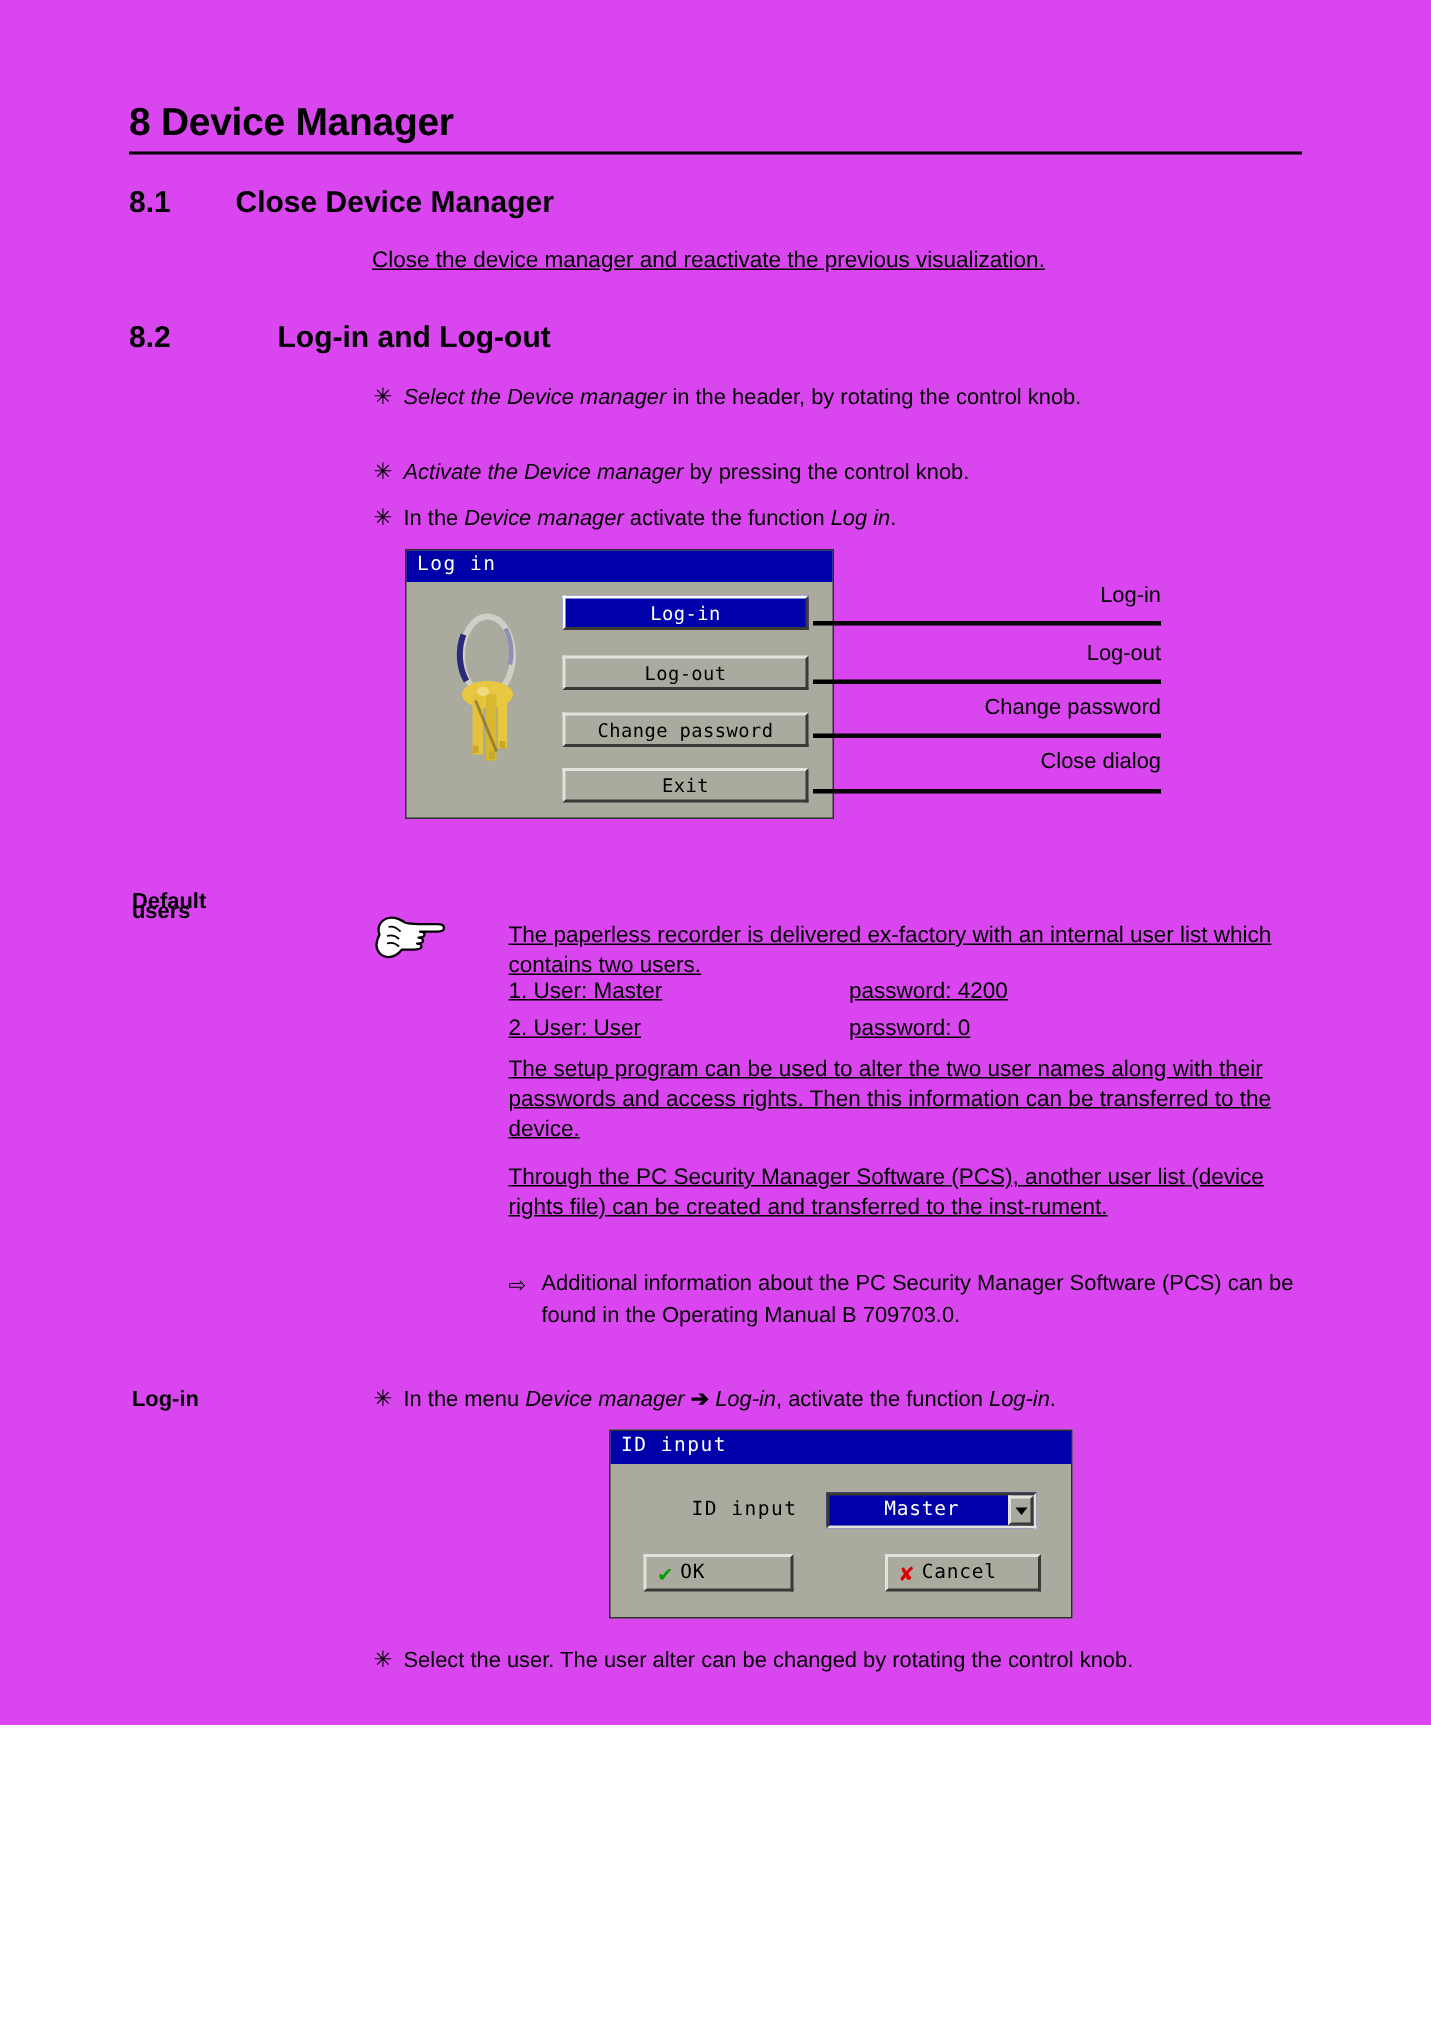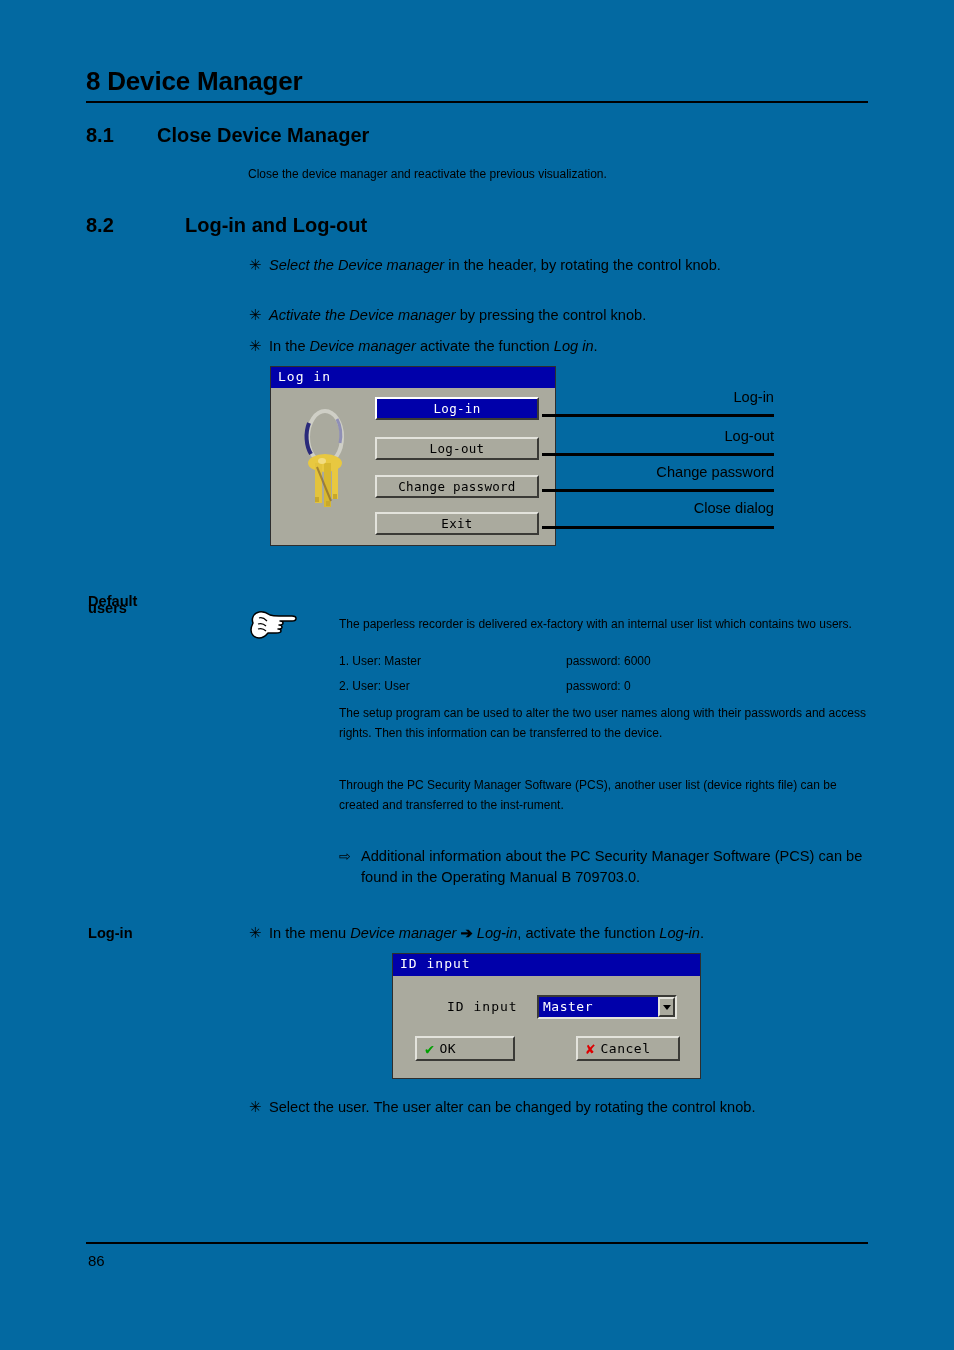--- a/index.html
+++ b/index.html
@@ -8,22 +8,22 @@
     padding: 0;
     background: #ffffff;
   }
   body {
     font-family: "Liberation Sans", sans-serif;
     color: #000000;
   }
   #page {
     position: relative;
     width: 954px;
-    height: 1350px;
-    background: #0369a1;
+    height: 1150px;
+    background: #d946ef;
     overflow: hidden;
   }
 
   
   .chapter-title {
     position: absolute;
     left: 86px;
     top: 66px;
     font-size: 26px;
     font-weight: bold;
@@ -44,22 +44,23 @@
   }
   .h2-text {
     position: absolute;
     font-size: 20px;
     font-weight: bold;
   }
 
   
   .body-text {
     position: absolute;
-    font-size: 12px;
+    font-size: 15px;
     line-height: 20px;
+    text-decoration: underline;
   }
   .bullet-row {
     position: absolute;
     font-size: 14.6px;
     line-height: 20.5px;
   }
   .bullet-mark {
     position: absolute;
     left: 0;
     top: 0;
@@ -174,20 +175,21 @@
     box-sizing: border-box;
     background: #0000aa;
   }
   .combo-value {
     flex: 1;
     color: #ffffff;
     font-size: 13px;
     line-height: 20px;
     padding-left: 4px;
     letter-spacing: 0.5px;
+    text-align: center;
   }
   .combo-arrow {
     width: 17px;
     background: #aaaa9e;
     border-top: 2px solid #e3e3dc;
     border-left: 2px solid #e3e3dc;
     border-right: 2px solid #3a3a36;
     border-bottom: 2px solid #3a3a36;
     box-sizing: border-box;
     display: flex;
@@ -316,42 +318,42 @@
   <svg class="hand-icon" viewBox="0 0 52 40">
     <path d="M7 19 C5 14 8 9 13 8 C17 7 21 9 24 11 C27 12 30 12 33 12 L46 12 C49 12 50 13 50 14.5 C50 16 49 17 46 17 L34 17 C36 17 37 18 37 19 C37 20.5 35.5 21 33 21 C35 21 36 22 36 23.2 C36 24.5 34.5 25 32 25 C34 25 35 26 35 27 C35 28.3 33 29 30 29 L22 29 C20 31.5 17 34 13 34 C8 34 5 30 5 26 C5 23 6 21 7 19 Z" fill="#ffffff" stroke="#000000" stroke-width="1.5" stroke-linejoin="round"></path>
     <path d="M13 14 C16 13 19 15 21 17" fill="none" stroke="#000000" stroke-width="1.2"></path>
     <path d="M12 20 C15 19 18 20 20 22" fill="none" stroke="#000000" stroke-width="1.2"></path>
     <path d="M12 25 C15 24 18 25 20 27" fill="none" stroke="#000000" stroke-width="1.2"></path>
   </svg>
 
   <div class="body-text" style="left:339px; top:597px; width:525px;margin-top:17px;">The paperless recorder is delivered ex-factory with an internal user list which contains two users.</div>
 
   <div class="body-text" style="left:339px; top:651px;">1. User: Master</div>
-  <div class="body-text" style="left:566px; top:651px;">password: 6000</div>
+  <div class="body-text" style="left:566px; top:651px;">password: 4200</div>
 
   <div class="body-text" style="left:339px; top:676px;">2. User: User</div>
   <div class="body-text" style="left:566px; top:676px;">password: 0</div>
 
   <div class="body-text" style="left:339px; top:775px; width:508px;">Through the PC Security Manager Software (PCS), another user list (device rights file) can be created and transferred to the inst-rument.</div>
 
   <div class="body-text" style="left:339px; top:703px; width:527px;">The setup program can be used to alter the two user names along with their passwords and access rights. Then this information can be transferred to the device.</div>
 
   <div class="bullet-row" style="left:339px; top:846px; width:530px;">
     <span class="bullet-mark" style="font-size:14px;">⇨</span>
     <span class="bullet-body" style="margin-left:22px;">Additional information about the PC Security Manager Software (PCS) can be found in the Operating Manual B 709703.0.</span>
   </div>
 
   <div class="side-label" style="left:88px; top:923px;">Log-in</div>
 
   <div class="bullet-row" style="left:249px; top:923px; width:620px;">
     <span class="bullet-mark">✳</span>
     <span class="bullet-body"><span>In the menu </span><em class="i">Device manager</em><span>&nbsp;</span><span class="arrow-bold">➔</span><span>&nbsp;</span><em class="i">Log-in</em><span>, activate the function </span><em class="i">Log-in</em><span>.</span></span>
   </div>
 
-  <div class="devdialog" style="left:392px; top:953px; width:309px; height:126px;">
+  <div class="devdialog" style="left:406px; top:953px; width:309px; height:126px;">
     <div class="titlebar" style="height:22px;">ID input</div>
 
     <div class="idlabel" style="left:54px; top:45px;">ID input</div>
 
     <div class="combo" style="left:144px; top:41px; width:140px; height:24px;">
       <span class="combo-value">Master</span>
       <span class="combo-arrow">
           <span class="tri"></span>
         </span>
     </div>

